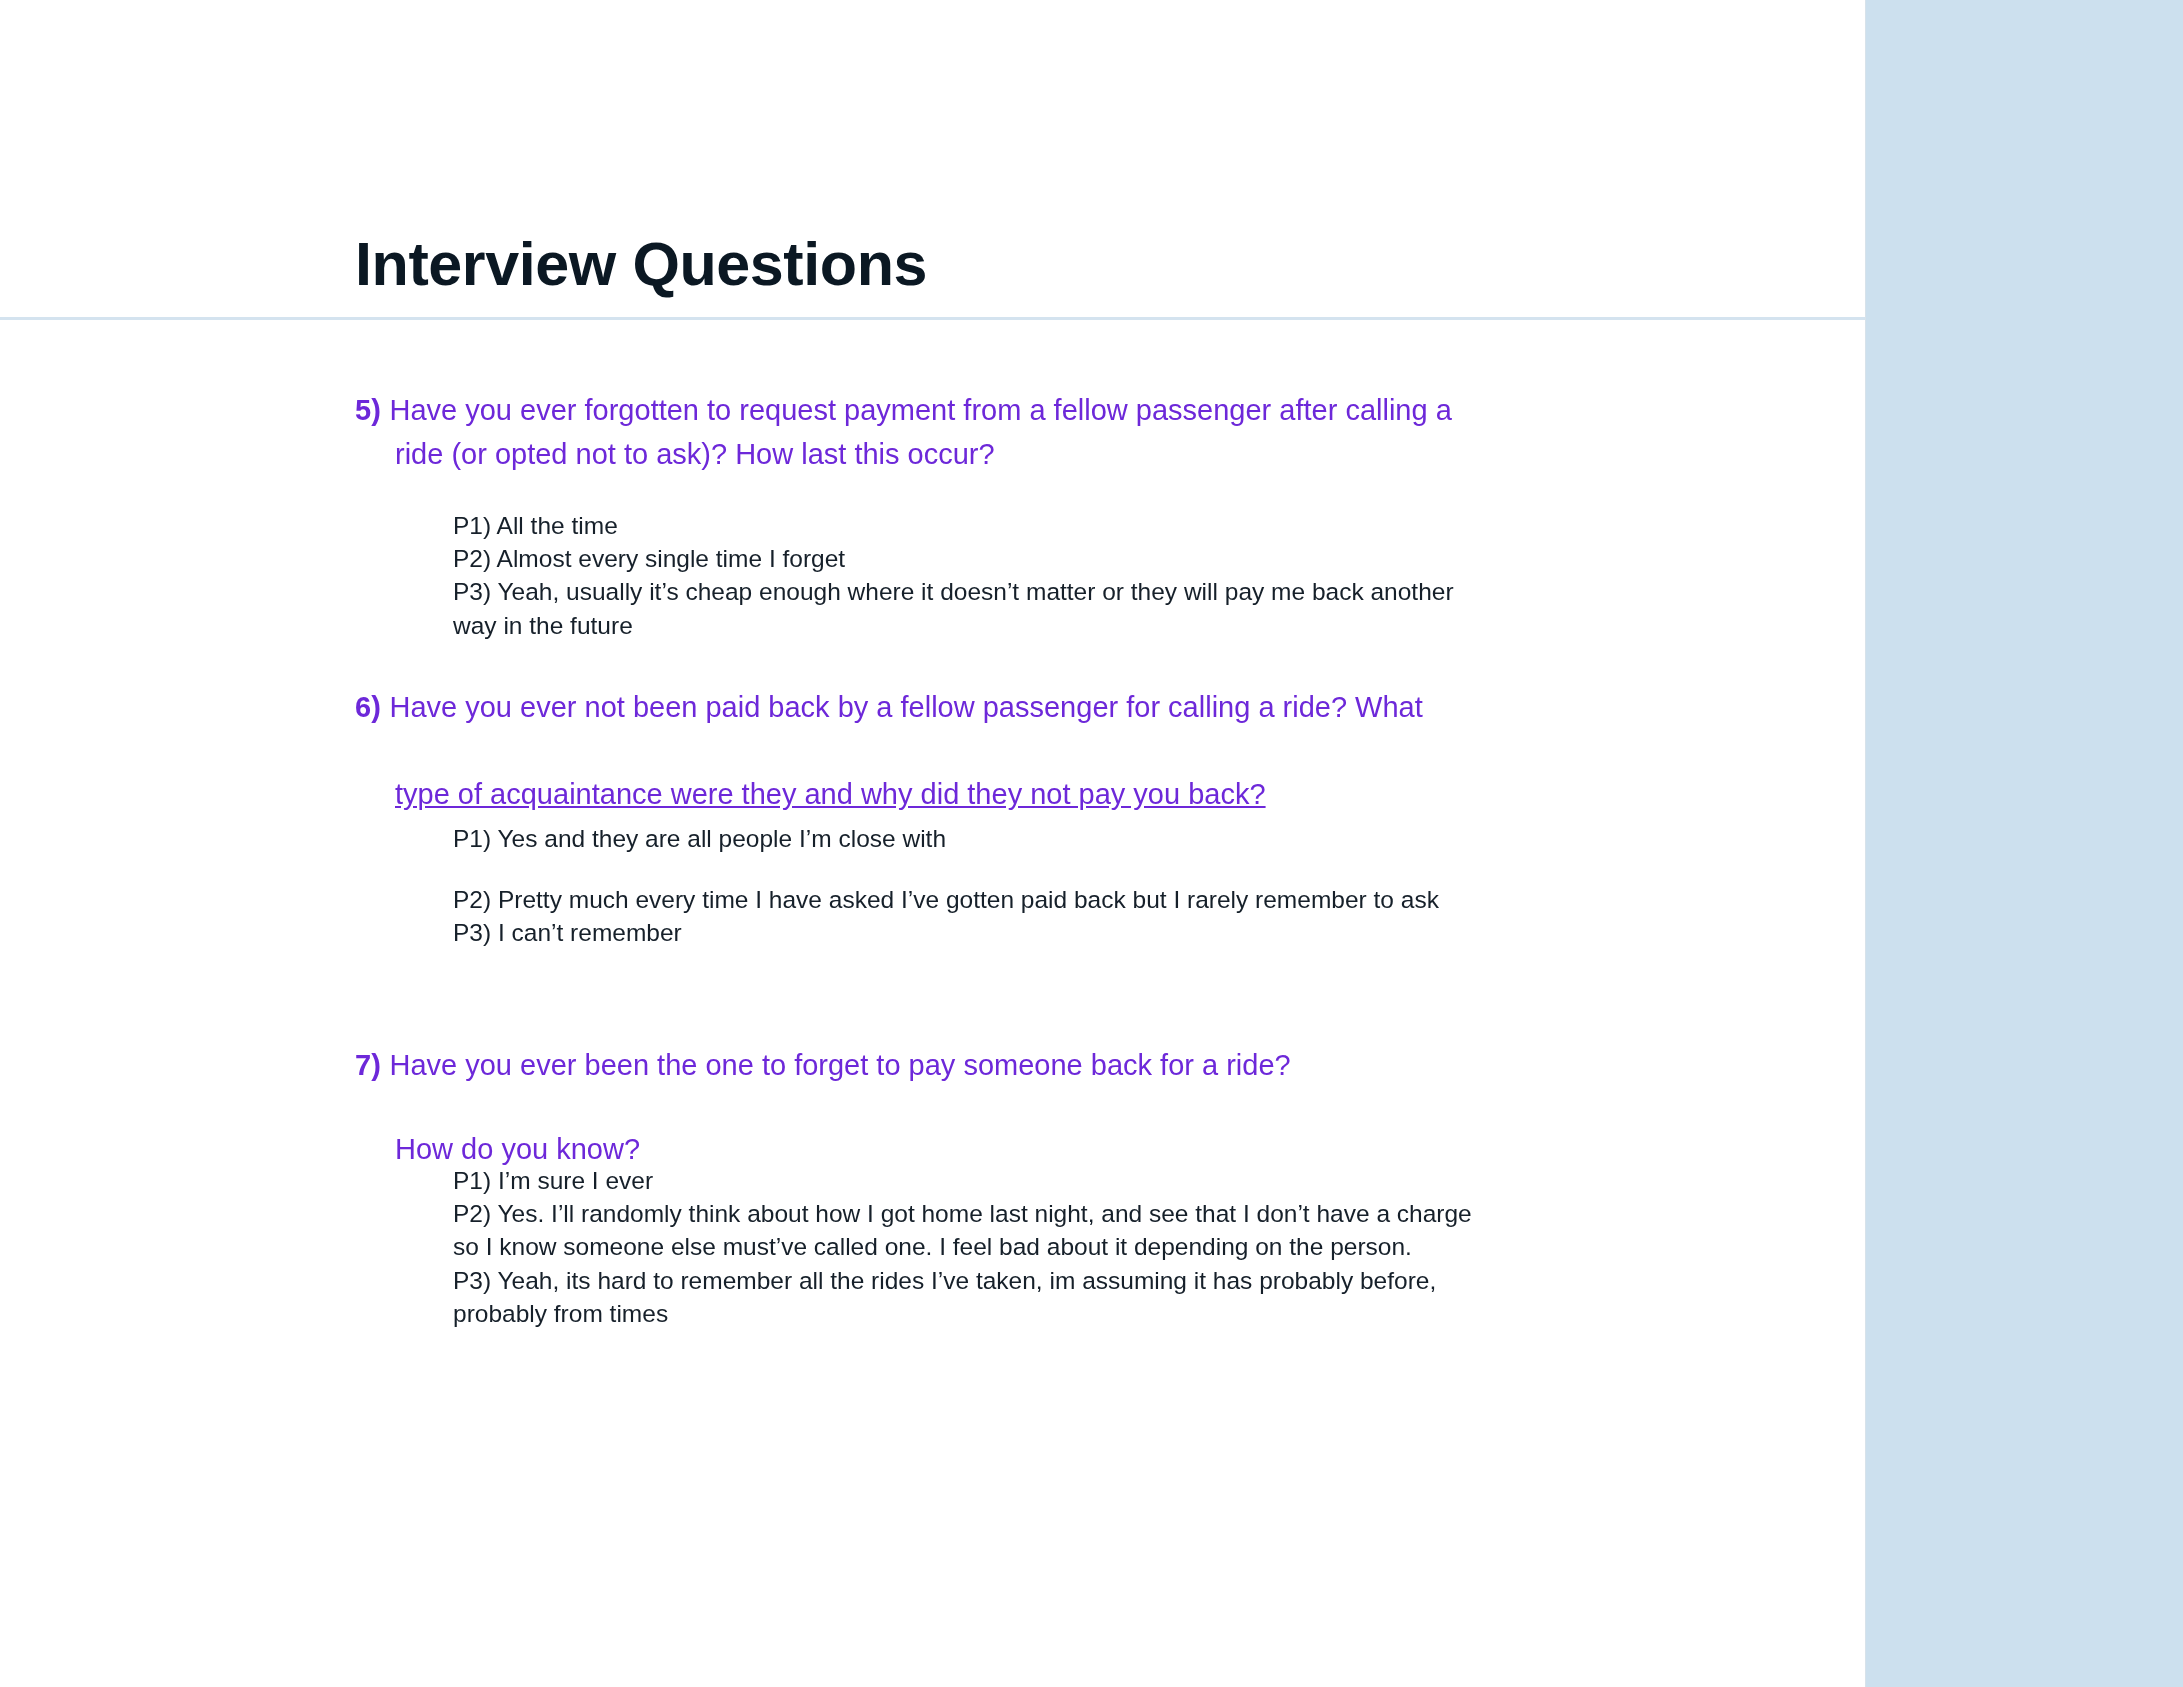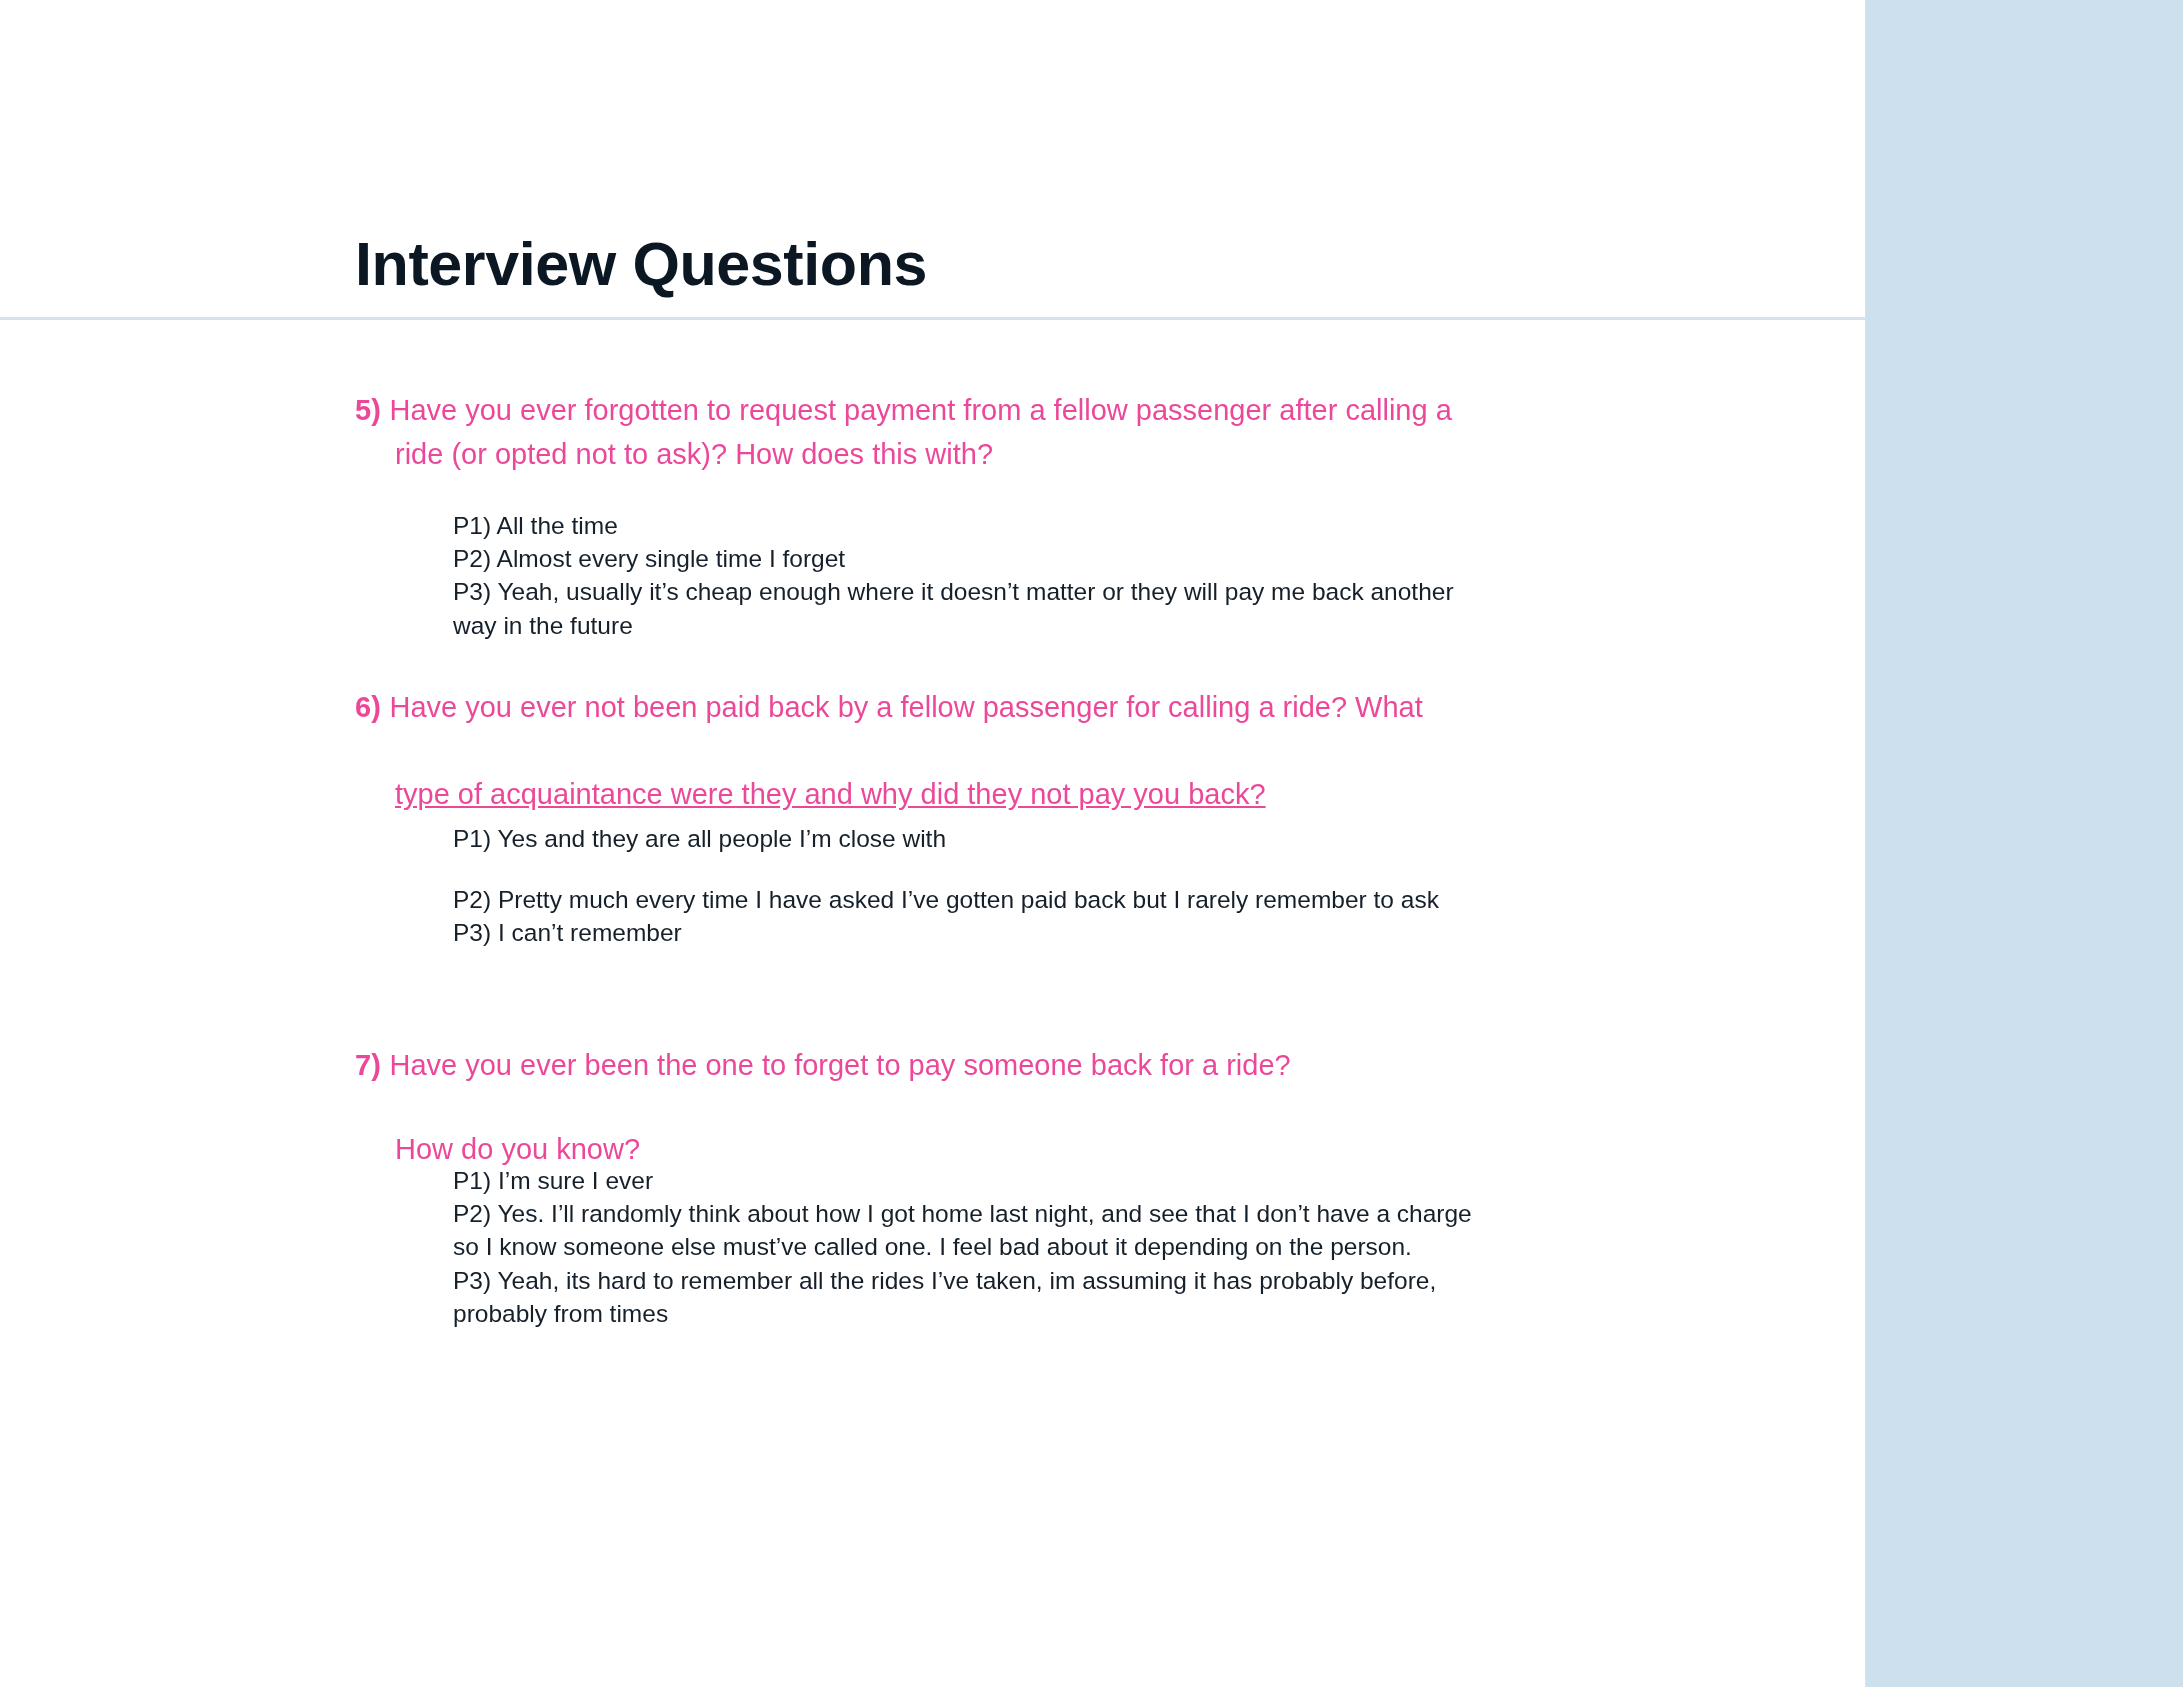--- a/index.html
+++ b/index.html
@@ -48,21 +48,21 @@
     top: 317px;
     width: 1865px;
     height: 2.6px;
     background: #d4e3ef;
   }
   .q-line {
     position: absolute;
     font-size: 29px;
     line-height: 35px;
     white-space: nowrap;
-    color: #ec4899;
+    color: #6d28d9;
   }
   .q-num {
     font-weight: bold;
     margin-right: 8.7px;
   }
   .a-line {
     position: absolute;
     left: 453px;
     font-size: 24.5px;
     line-height: 30px;
@@ -75,21 +75,21 @@
 
 <div class="page">
 
   <h1 class="title">Interview Questions</h1>
   <div class="rule"></div>
 
   <section>
     <div class="q-line" style="left:355px; top:393px;">
       <span class="q-num">5)</span><span>Have you ever forgotten to request payment from a fellow passenger after calling a</span>
     </div>
-    <div class="q-line" style="left:395px; top:437px;">ride (or opted not to ask)? How does this with?</div>
+    <div class="q-line" style="left:395px; top:437px;">ride (or opted not to ask)? How last this occur?</div>
 
     <div>
       <div class="a-line" style="top:511px;">P1) All the time</div>
       <div class="a-line" style="top:544px;">P2) Almost every single time I forget</div>
       <div class="a-line" style="top:577px;">P3) Yeah, usually it’s cheap enough where it doesn’t matter or they will pay me back another</div>
       <div class="a-line" style="top:611px;">way in the future</div>
     </div>
   </section>
 
   <section>

